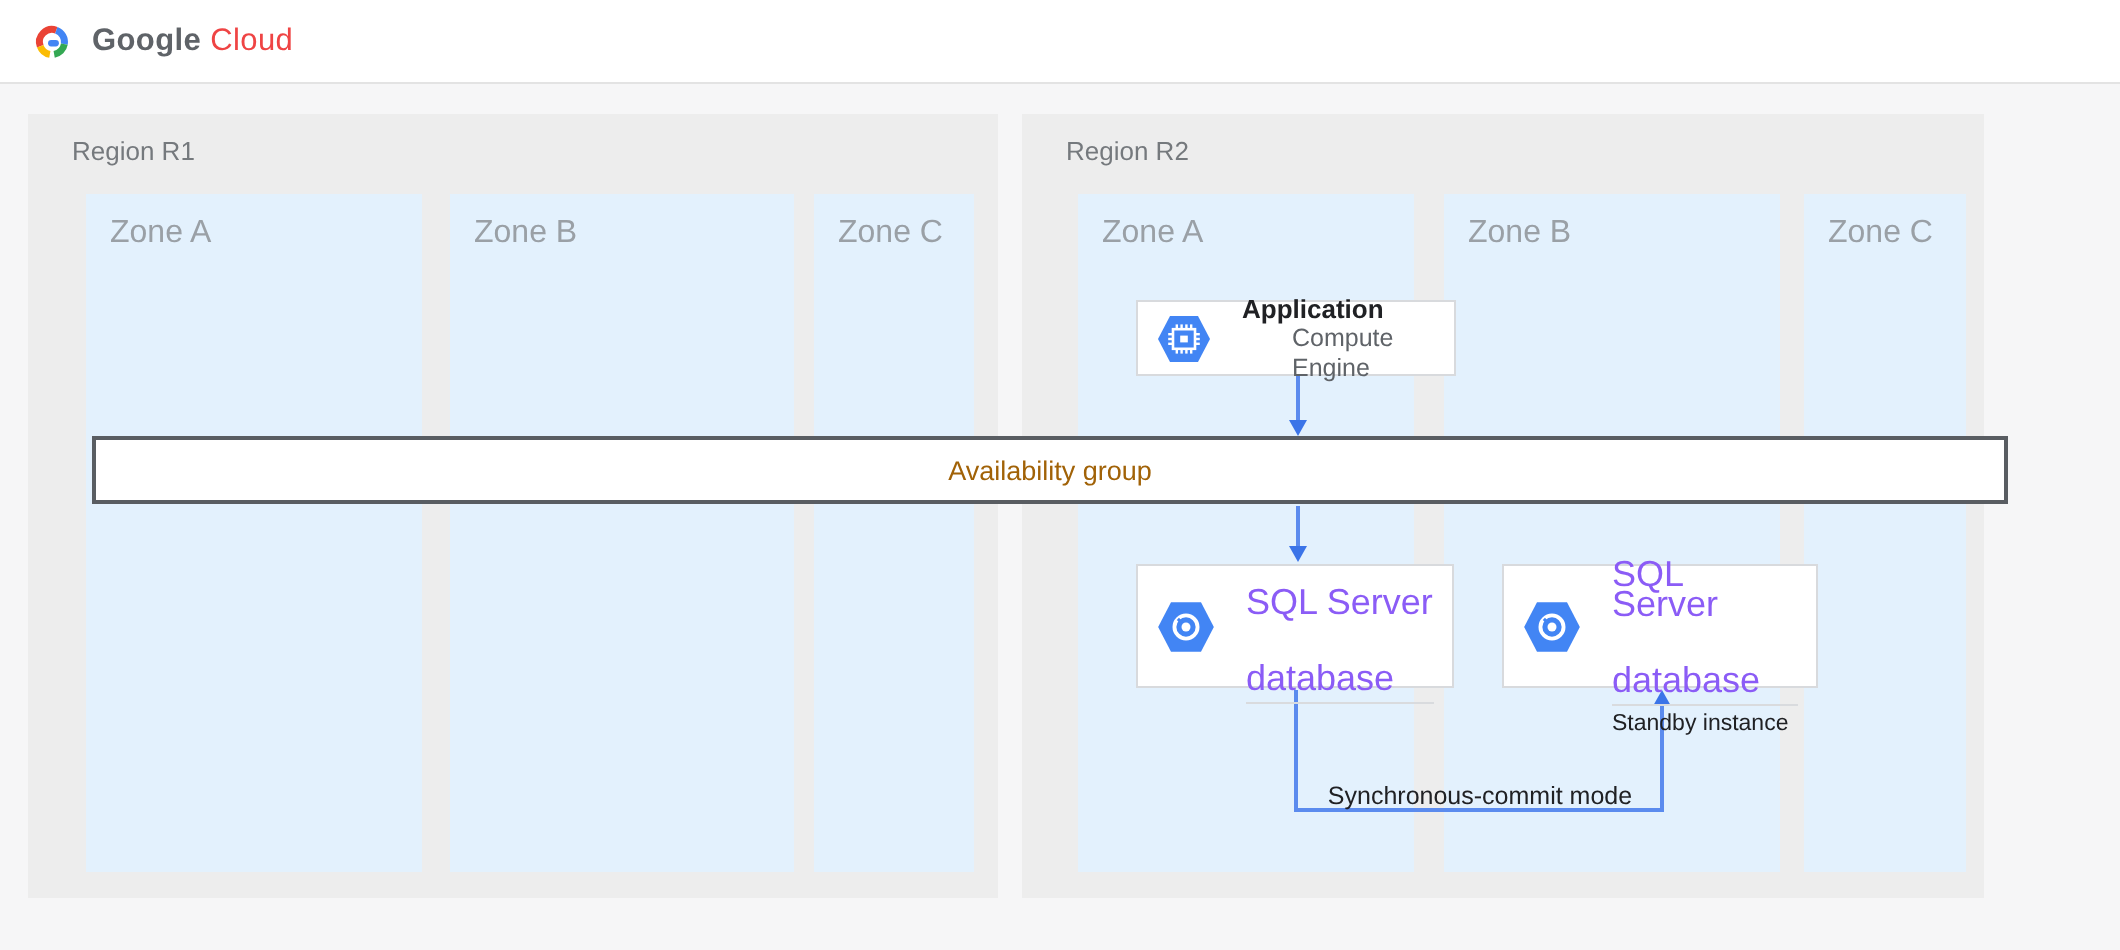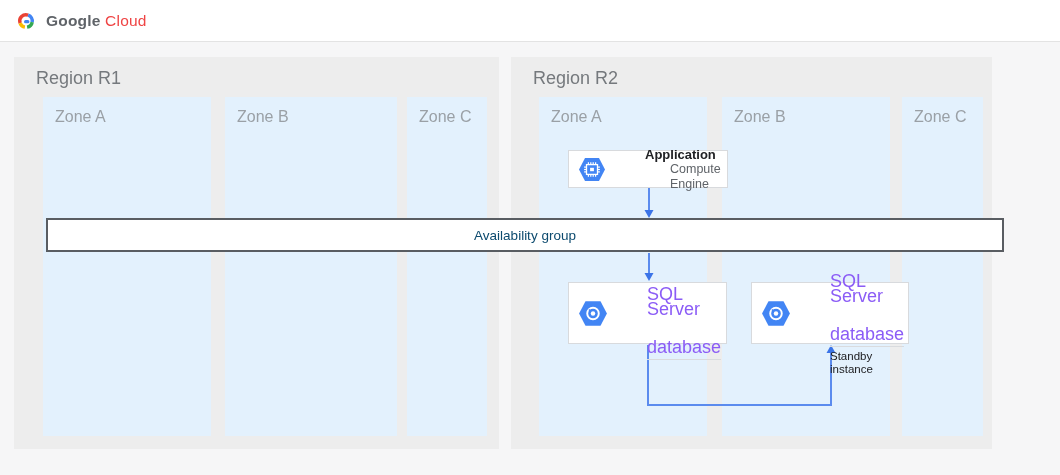--- a/index.html
+++ b/index.html
@@ -22,43 +22,43 @@
   .brand { font-size:15.5px; letter-spacing:0.2px; white-space:pre; }
   .brand .g { color:#5f6368; font-weight:600; }
   .brand .c { color:#ef4444; font-weight:400; }
 
   
   .region {
     position:absolute; top:57px; height:392px; background:#ededed;
   }
   .region-label {
     position:absolute; left:22px; top:11px;
-    font-size:18px; color:#75797d;
+    font-size:13px; color:#75797d;
   }
   .zone {
     position:absolute; top:40px; height:339px; background:#e3f1fd;
   }
   .zone-label {
     position:absolute; left:12px; top:11px;
     font-size:16px; color:#9aa0a6;
   }
 
   
   .band {
     position:absolute; left:46px; top:218px; width:958px; height:34px;
     background:#ffffff; border:2px solid #595d62;
     display:flex; align-items:center; justify-content:center;
     z-index:3;
   }
-  .band-label { font-size:13.5px; color:#0c4a6e; }
+  .band-label { font-size:13.5px; color:#a16207; }
 
   
   .card {
     position:absolute; background:#ffffff; border:1px solid #d8dadd;
-    display:flex; align-items:center; z-index:5;gap:24px;
+    display:flex; align-items:center; z-index:5;
   }
   .card-app { left:568px; top:150px; width:160px; height:38px; }
   .card-sql-secondary { left:568px; top:282px; width:159px; height:62px; }
   .card-sql-standby  { left:751px; top:282px; width:158px; height:62px; }
   .hex-wrap { flex:0 0 auto; margin-left:9px; display:flex; align-items:center; }
   .card-app .hex-wrap svg { width:28px; height:25px; }
   .card-sql-secondary .hex-wrap svg, .card-sql-standby .hex-wrap svg { width:30px; height:27px; }
   .card-text { margin-left:15px; flex:1 1 auto; margin-right:9px; }
   .app-title { font-size:13px; font-weight:700; color:#202124; line-height:15px; }
   .app-sub   { font-size:12.5px; color:#5f6368; line-height:15px;margin-left:25px; }
@@ -123,20 +123,21 @@
   </div>
 
   <svg class="connectors">
     <line x1="649" y1="188" x2="649" y2="212" stroke="#5b8bee" stroke-width="2"></line>
     <polygon points="649,218 644.5,210 653.5,210" fill="#3b74e8"></polygon>
     <line x1="649" y1="253" x2="649" y2="275" stroke="#5b8bee" stroke-width="2"></line>
     <polygon points="649,281 644.5,273 653.5,273" fill="#3b74e8"></polygon>
     <polyline points="648,345 648,405 831,405 831,352" fill="none" stroke="#5b8bee" stroke-width="2"></polyline>
     <polygon points="831,345 826.5,353 835.5,353" fill="#3b74e8"></polygon>
   </svg>
+  <div class="sync-label">Synchronous-commit mode</div>
 
   <div class="card card-app">
     <span class="hex-wrap">
       <svg viewBox="0 0 28 25">
         <polygon points="7,1 21,1 27,12.5 21,24 7,24 1,12.5" fill="#4285f4"></polygon>
         <g stroke="#ffffff" stroke-width="1.2">
           <line x1="10.4" y1="5.2" x2="10.4" y2="7.6"></line>
             <line x1="12.8" y1="5.2" x2="12.8" y2="7.6"></line>
             <line x1="15.2" y1="5.2" x2="15.2" y2="7.6"></line>
             <line x1="17.6" y1="5.2" x2="17.6" y2="7.6"></line>

